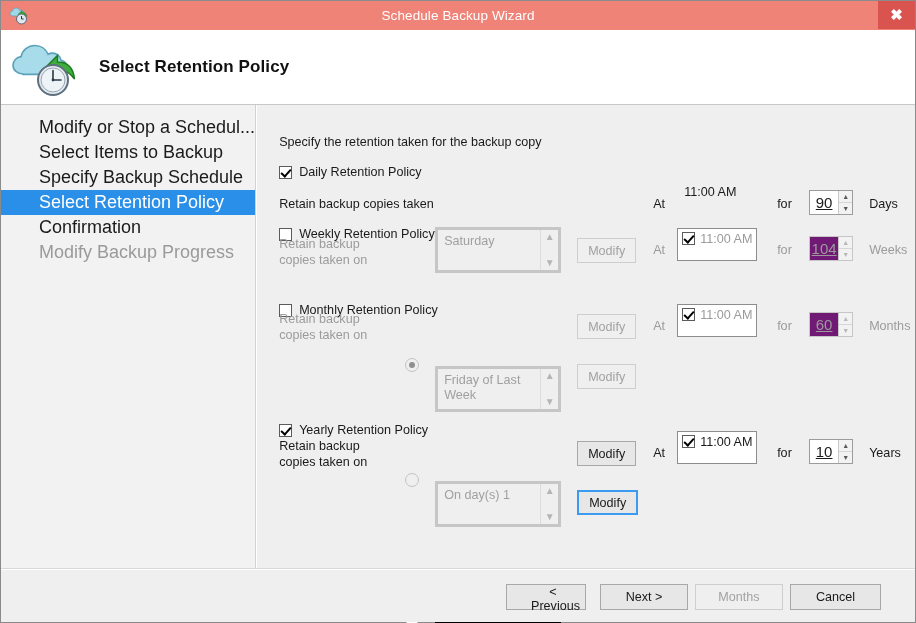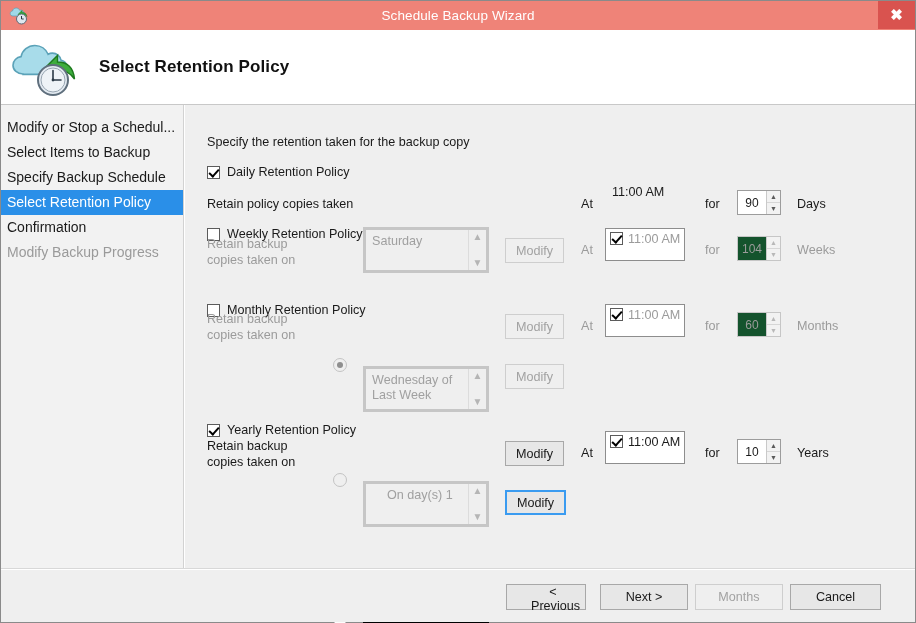--- a/index.html
+++ b/index.html
@@ -69,22 +69,22 @@
   #body { flex: 1 1 auto; display: flex; min-height: 0; }
   #sidebar {
     flex: 0 0 183px;
     background: #f2f2f2;
     border-right: 1px solid #d2d2d2;
     padding-top: 10px;
   }
   .nav-item {
     height: 25px;
     line-height: 25px;
-    padding-left: 6px;
-    font-size: 14px;
+    padding-left: 38px;
+    font-size: 18px;
     color: #1a1a1a;
     cursor: pointer;
     white-space: nowrap;
   }
   .nav-item.active { background: #2a8fe8; color: #ffffff; }
   .nav-item.disabled { color: #9a9a9a; cursor: default; }
 
   #content {
     flex: 1 1 auto;
     background: #efefef;
@@ -208,26 +208,26 @@
   .timebox.dis .tb-text { color: #9b9b9b; }
 
   
   .spin {
     width: 44px; height: 25px;
     border: 1px solid #9c9c9c;
     background: #ffffff;
     display: flex; align-items: stretch;
     cursor: text;
   }
-  .spin.dis { background: #14532d; border-color: #c6c6c6; }
+  .spin.dis { background: #701a75; border-color: #c6c6c6; }
   .spin .sp-val {
     flex: 1 1 auto;
-    font-size: 12px;
+    font-size: 15px;
     color: #1a1a1a;
-    display: flex; align-items: center; justify-content: center;
+    display: flex; align-items: center; justify-content: center; text-decoration: underline;
   }
   .spin.dis .sp-val { color: #9b9b9b; }
   .spin .sp-btns {
     flex: 0 0 14px;
     border-left: 1px solid #c9c9c9;
     display: flex; flex-direction: column;
   }
   .spin .sp-btns span {
     flex: 1 1 50%;
     font-size: 7px;
@@ -280,21 +280,21 @@
 
     <div id="content">
 
       <div class="abs lbl" style="left:22px; top:30px;">Specify the retention taken for the backup copy</div>
 
       
       <div class="abs cb-row" style="left:22px; top:60px;">
         <span class="checkbox checked"></span>
         <span class="lbl">Daily Retention Policy</span>
       </div>
-      <div class="abs lbl" style="left:22px; top:92px;">Retain policy copies taken</div>
+      <div class="abs lbl" style="left:22px; top:92px;">Retain backup copies taken</div>
       <div class="abs lbl" style="left:396px; top:92px;">At</div>
       <div class="abs lbl" style="left:427px; top:80px;">11:00 AM</div>
       <div class="abs lbl" style="left:520px; top:92px;">for</div>
       <div class="abs spin" style="left:552px; top:85px;">
         <span class="sp-val">90</span>
         <span class="sp-btns">
           <span>▲</span>
           <span>▼</span>
         </span>
       </div>
@@ -331,21 +331,21 @@
 
       
       <div class="abs cb-row" style="left:22px; top:198px;">
         <span class="checkbox"></span>
         <span class="lbl">Monthly Retention Policy</span>
       </div>
       <div class="abs lbl dim" style="left:22px; top:206px; width:120px; white-space:normal; line-height:16px;">Retain backup copies taken on</div>
 
       <span class="abs radio dis sel" style="left:148px; top:207px;"></span>
       <div class="abs listbox dis" style="left:178px; top:197px;">
-        <div class="lb-text">Wednesday of Last Week</div>
+        <div class="lb-text">Friday of Last Week</div>
         <div class="lb-arrows">
           <span>▲</span>
           <span>▼</span>
         </div>
       </div>
       <button class="abs btn dis" style="left:320px; top:209px;">Modify</button>
       <div class="abs lbl dim" style="left:396px; top:214px;">At</div>
       <div class="abs timebox dis" style="left:420px; top:199px;">
         <span class="checkbox checked"></span>
         <span class="tb-text">11:00 AM</span>
@@ -354,21 +354,21 @@
       <div class="abs spin dis" style="left:552px; top:207px;">
         <span class="sp-val">60</span>
         <span class="sp-btns">
           <span>▲</span>
           <span>▼</span>
         </span>
       </div>
       <div class="abs lbl dim" style="left:612px; top:214px;">Months</div>
 
       <span class="abs radio dis" style="left:148px; top:258px;"></span>
-      <div class="abs listbox dis" style="left:178px; top:248px;padding-left:15px;">
+      <div class="abs listbox dis" style="left:178px; top:248px;">
         <div class="lb-text">On day(s) 1</div>
         <div class="lb-arrows">
           <span>▲</span>
           <span>▼</span>
         </div>
       </div>
       <button class="abs btn dis" style="left:320px; top:259px;">Modify</button>
 
       
       <div class="abs cb-row" style="left:22px; top:318px;">

